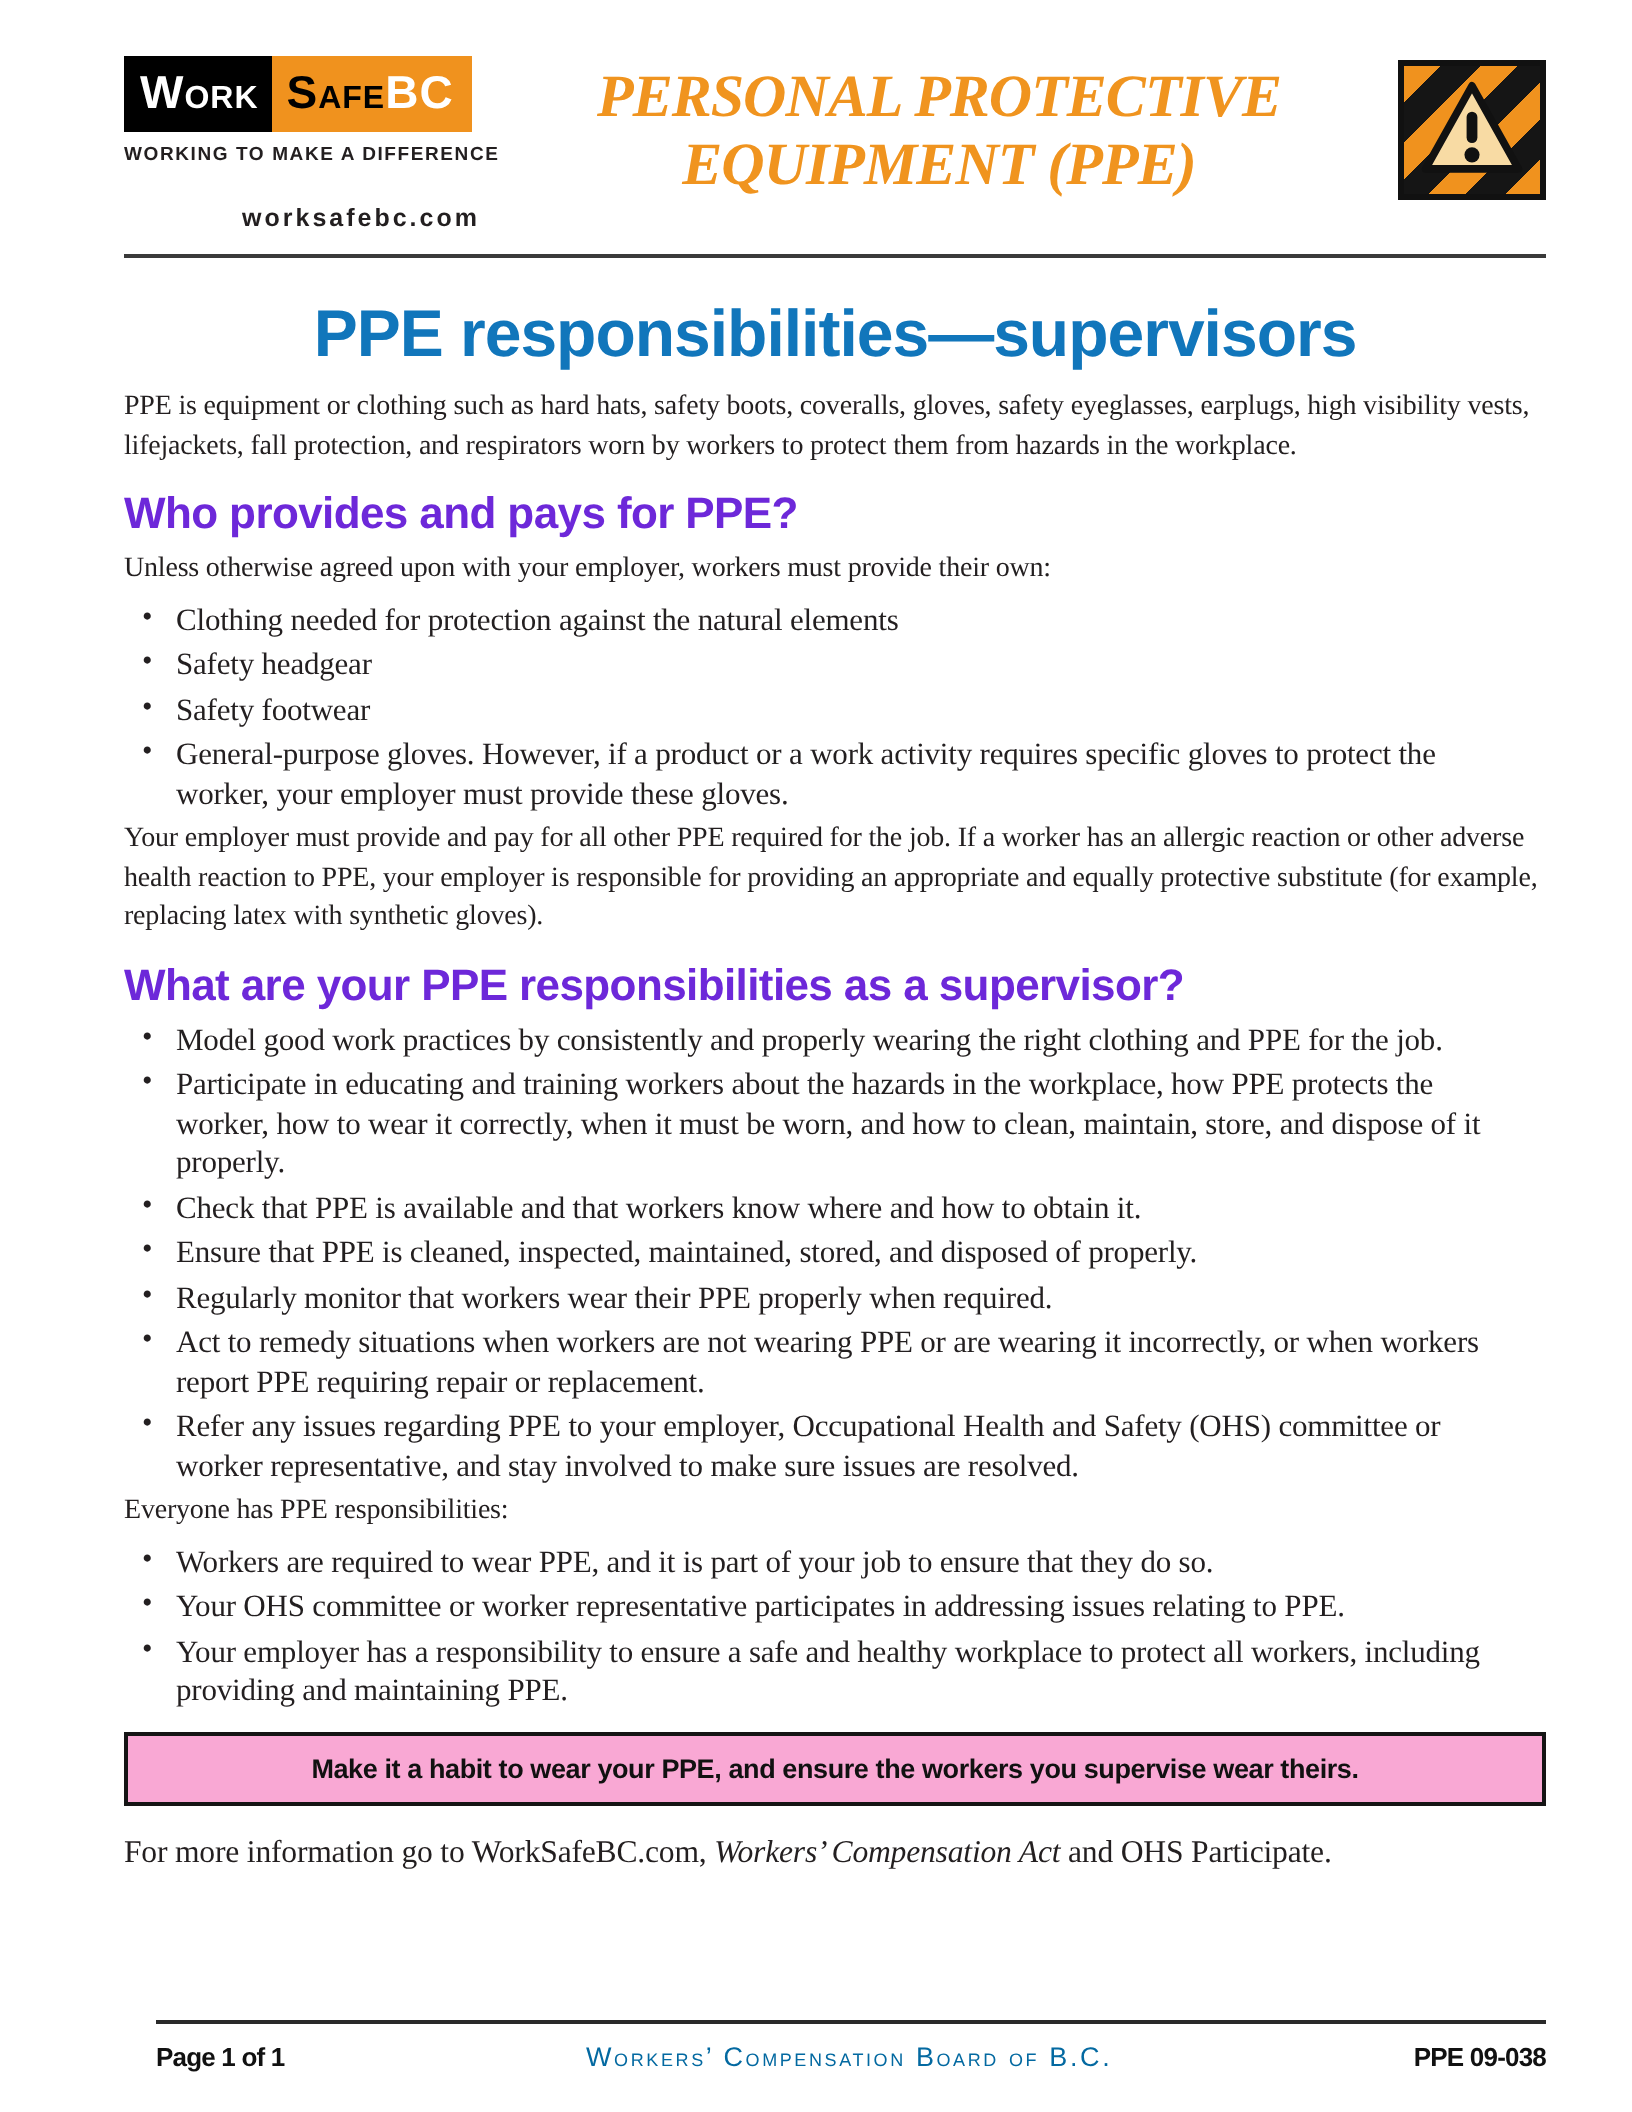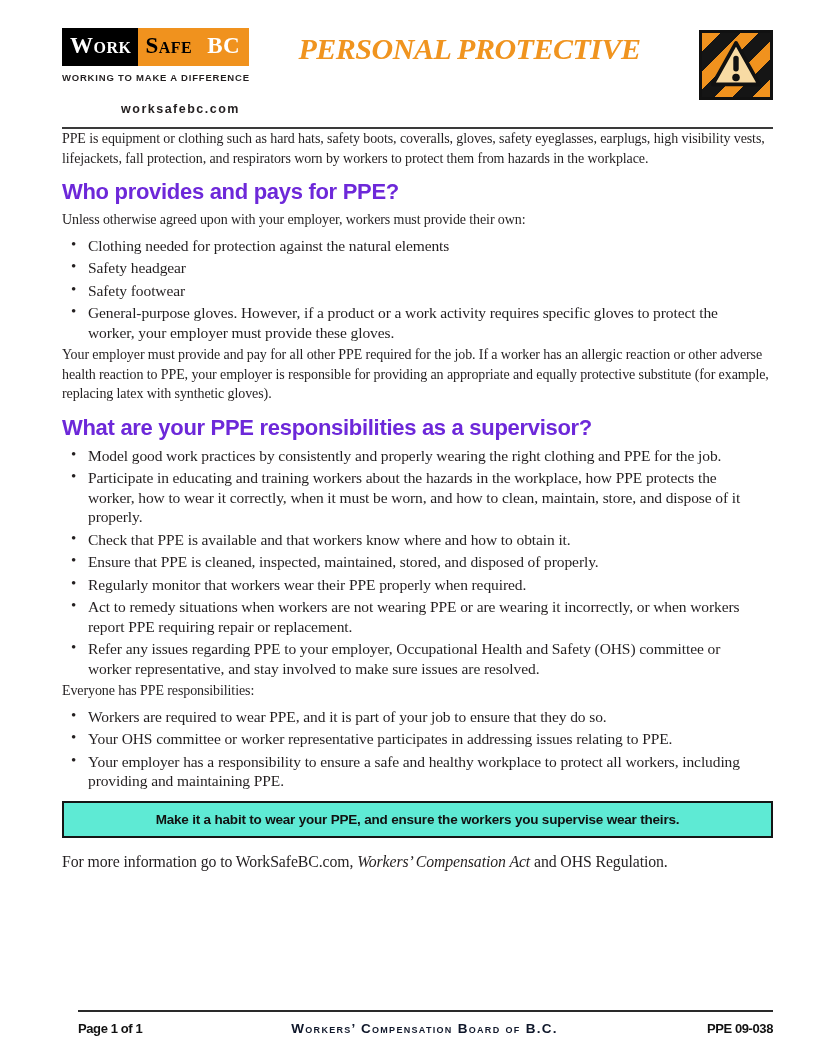--- a/index.html
+++ b/index.html
@@ -8,25 +8,25 @@
     width:816px; height:1056px; position:relative; background:#fff;
     padding:28px 43px 0 62px;
     font-family:"Liberation Serif", serif; color:#231f20;
   }
 
   
   .header { display:flex; align-items:flex-start; }
   .logo-block { width:178px; flex:none; }
   .logo-row { display:inline-flex; }
   .logo-seg {
-    font-family:Liberation Serif, serif; font-weight:700;
+    font-family:Liberation Sans, sans-serif; font-weight:700;
     font-variant:small-caps; font-size:23px; line-height:30px; letter-spacing:.5px;
   }
   .logo-work { background:#000; color:#fff; padding:3px 7px 5px 8px; }
-  .logo-safebox { background:#f0921e; display:flex; gap:15px; padding:3px 9px 5px 7px; }
+  .logo-safebox { background:#f0921e; display:flex; gap:0; padding:3px 9px 5px 7px; }
   .logo-safe { color:#000; } .logo-bc { color:#fff; }
   .logo-tagline {
     font-family:"Liberation Sans", sans-serif; font-weight:700;
     font-size:9.5px; letter-spacing:.8px; margin-top:6px; white-space:nowrap;
   }
   .logo-site {
     font-family:"Liberation Sans", sans-serif; font-weight:700;
     font-size:12.5px; letter-spacing:1.5px; text-align:right; margin-top:19px;
   }
   .doc-title {
@@ -59,39 +59,39 @@
   ul.bullets { list-style:none; margin:0 12px 3px 0; }
   ul.bullets li {
     position:relative; padding-left:26px; margin-bottom:3px;
     font-size:15.5px; line-height:19.5px; letter-spacing:-.1px;
   }
   ul.bullets li::before {
     content:"\2022"; position:absolute; left:9px; top:-1px; font-size:15px;
   }
 
   .banner {
-    margin:10px 0 0 0; background:#5eead4; border:2px solid #151515;
+    margin:10px 0 0 0; background:#f9a8d4; border:2px solid #151515;
     text-align:center; padding:9px 12px;
     font-family:"Liberation Sans", sans-serif; font-weight:700;
     font-size:13.5px; letter-spacing:-.2px; color:#111;
   }
   .more-info { font-size:15.8px; line-height:20px; margin-top:14px; letter-spacing:-.1px; }
   .more-info .it { font-style:italic; }
 
   
   .footer { position:absolute; left:78px; right:43px; bottom:20px; }
   .footer-rule { border-top:2px solid #2a2a2a; margin-bottom:9px; }
   .footer-row { display:flex; justify-content:space-between; align-items:baseline; }
   .footer-page, .footer-doc {
     font-family:"Liberation Sans", sans-serif; font-weight:700;
     font-size:13px; letter-spacing:-.4px; color:#111;
   }
   .footer-center {
-    font-family:"Liberation Sans", sans-serif; font-weight:700;
-    font-variant:small-caps; color:#0f172a; font-size:13.5px; letter-spacing:1.3px;
+    font-family:"Liberation Sans", sans-serif; font-weight:400;
+    font-variant:small-caps; color:#0369a1; font-size:13.5px; letter-spacing:1.3px;
   }
 </style>
 </head>
 <body>
 
 <div class="page">
 
   <div class="header">
     <div class="logo-block">
       <div class="logo-row">
@@ -100,32 +100,34 @@
           <span class="logo-seg logo-safe">Safe</span>
           <span class="logo-seg logo-bc">BC</span>
         </span>
       </div>
       <div class="logo-tagline">WORKING TO MAKE A DIFFERENCE</div>
       <div class="logo-site">worksafebc.com</div>
     </div>
 
     <div class="doc-title">
       <div>PERSONAL PROTECTIVE</div>
+      <div>EQUIPMENT (PPE)</div>
     </div>
 
     <div class="hazard">
       <svg viewBox="0 0 100 100">
         <path d="M50 9 L93 86 L7 86 Z" fill="#f8dba4" stroke="#111" stroke-width="7" stroke-linejoin="round"></path>
         <rect x="45" y="33" width="10" height="29" rx="5" fill="#111"></rect>
         <circle cx="50" cy="73" r="7" fill="#111"></circle>
       </svg>
     </div>
   </div>
   <div class="header-rule"></div>
 
+  <h1 class="page-title">PPE responsibilities—supervisors</h1>
   <p class="body">PPE is equipment or clothing such as hard hats, safety boots, coveralls, gloves, safety eyeglasses, earplugs, high visibility vests, lifejackets, fall protection, and respirators worn by workers to protect them from hazards in the workplace.</p>
 
   <h2 class="section">Who provides and pays for PPE?</h2>
   <p class="body">Unless otherwise agreed upon with your employer, workers must provide their own:</p>
   <ul class="bullets">
     <li>Clothing needed for protection against the natural elements</li>
     <li>Safety headgear</li>
     <li>Safety footwear</li>
     <li>General-purpose gloves. However, if a product or a work activity requires specific gloves to protect the worker, your employer must provide these gloves.</li>
   </ul>
@@ -144,21 +146,21 @@
 
   <p class="body">Everyone has PPE responsibilities:</p>
   <ul class="bullets">
     <li>Workers are required to wear PPE, and it is part of your job to ensure that they do so.</li>
     <li>Your OHS committee or worker representative participates in addressing issues relating to PPE.</li>
     <li>Your employer has a responsibility to ensure a safe and healthy workplace to protect all workers, including providing and maintaining PPE.</li>
   </ul>
 
   <div class="banner">Make it a habit to wear your PPE, and ensure the workers you supervise wear theirs.</div>
 
-  <p class="more-info"><span>For more information go to WorkSafeBC.com, </span><span class="it">Workers’ Compensation Act</span><span> and OHS Regulation.</span></p>
+  <p class="more-info"><span>For more information go to WorkSafeBC.com, </span><span class="it">Workers’ Compensation Act</span><span> and OHS Participate.</span></p>
 
   <div class="footer">
     <div class="footer-rule"></div>
     <div class="footer-row">
       <span class="footer-page">Page 1 of 1</span>
       <span class="footer-center">Workers’ Compensation Board of B.C.</span>
       <span class="footer-doc">PPE 09-038</span>
     </div>
   </div>
 

